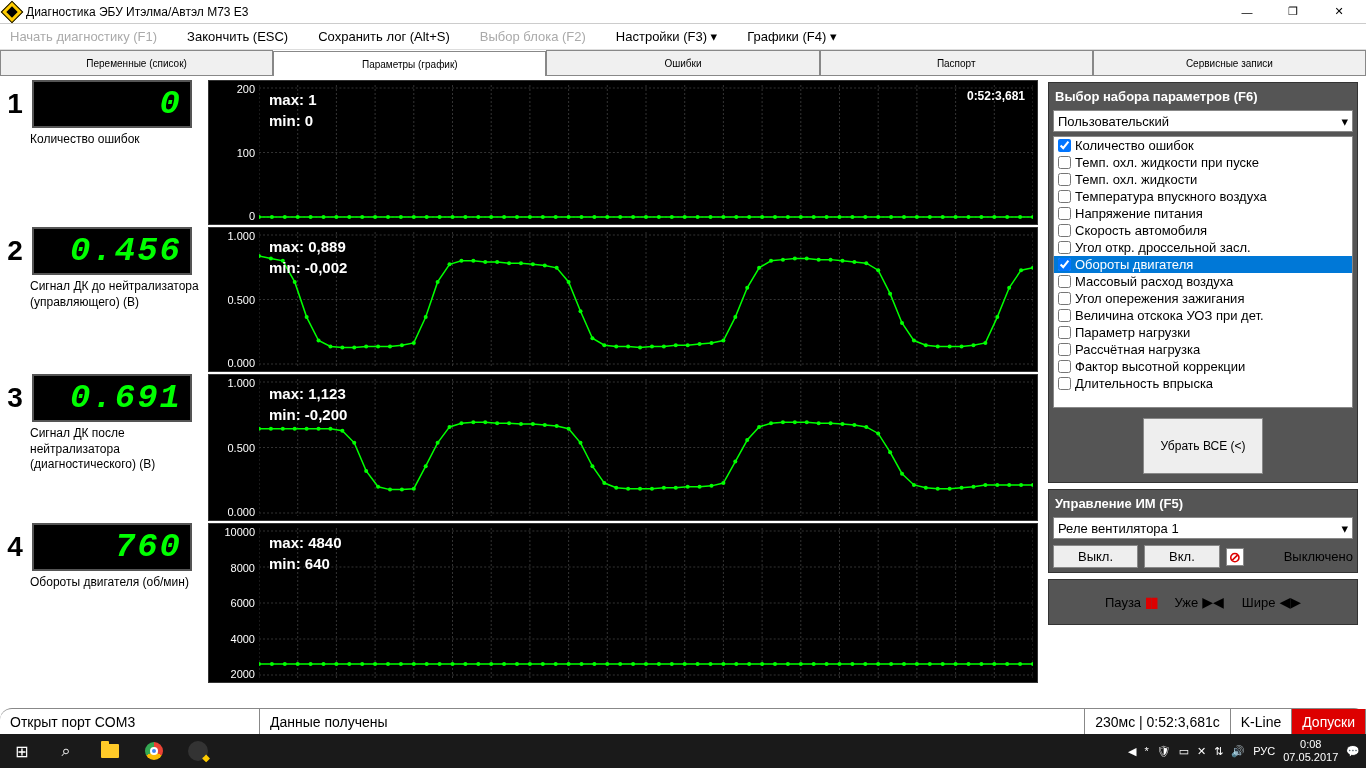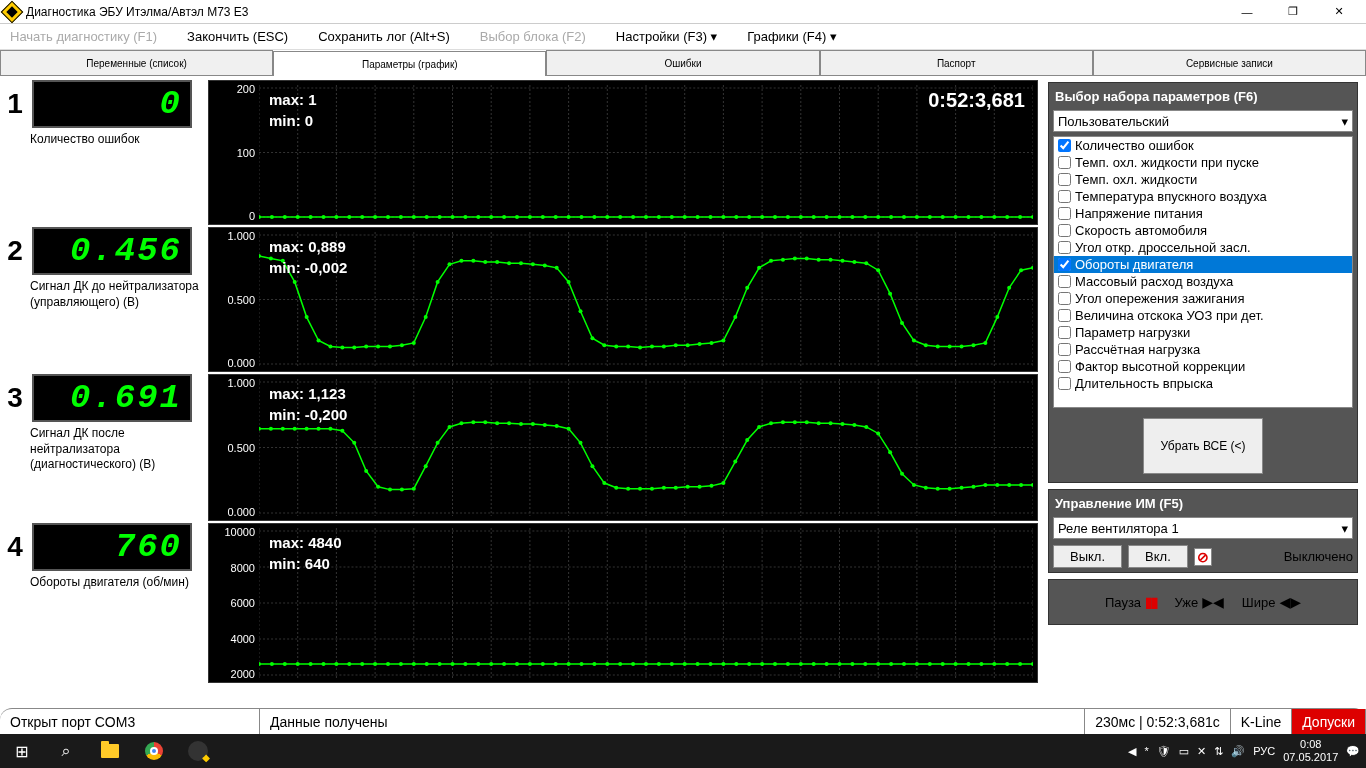--- a/index.html
+++ b/index.html
@@ -27,37 +27,37 @@
 .readout-block { width: 200px; display: flex; flex-direction: column; }
 .readout-top { display: flex; align-items: center; gap: 6px; }
 .row-num { font-size: 28px; font-weight: bold; width: 22px; text-align: center; }
 .lcd { background: #000; border: 2px solid #555; width: 160px; height: 48px; display: flex; align-items: center; justify-content: flex-end; padding-right: 8px; color: #00ff00; font-family: 'Courier New', monospace; font-size: 34px; font-style: italic; font-weight: bold; letter-spacing: 2px; }
 .readout-label { font-size: 12px; margin-top: 4px; padding-left: 26px; line-height: 1.3; }
 
 .chart { flex: 1; background: #000; position: relative; border: 1px solid #333; }
 .chart-yaxis { position: absolute; left: 0; top: 0; bottom: 0; width: 50px; display: flex; flex-direction: column; justify-content: space-between; color: #fff; font-size: 11px; padding: 2px 4px; align-items: flex-end; }
 .chart-area { position: absolute; left: 50px; right: 4px; top: 4px; bottom: 4px; }
 .chart-minmax { position: absolute; top: 8px; left: 60px; color: #fff; font-size: 15px; font-weight: bold; line-height: 1.4; }
-.chart-time { position: absolute; top: 8px; right: 12px; color: #fff; font-size: 20px; font-weight: bold; }
+.chart-time { position: absolute; top: 8px; right: 12px; color: #fff; font-size: 12px; font-weight: bold; }
 svg.plot { width: 100%; height: 100%; }
 .grid-line { stroke: #333; stroke-width: 1; stroke-dasharray: 2 2; }
 .data-line { stroke: #00ff00; stroke-width: 1.5; fill: none; }
 .data-dot { fill: #00ff00; }
 
 .panel { background: #555; border: 1px solid #333; padding: 4px; }
 .panel-title { color: #fff; font-size: 13px; font-weight: bold; margin-bottom: 4px; padding: 2px; }
 .dropdown { width: 100%; height: 22px; background: #fff; border: 1px solid #888; font-size: 13px; padding: 0 4px; display: flex; align-items: center; justify-content: space-between; cursor: pointer; }
 .param-list { background: #fff; height: 272px; overflow-y: scroll; margin-top: 4px; border: 1px solid #888; }
 .param-item { display: flex; align-items: center; padding: 1px 4px; font-size: 13px; gap: 4px; cursor: pointer; }
 .param-item.selected { background: #0078d7; color: #fff; }
 .param-item input { width: 13px; height: 13px; }
 .remove-btn { display: block; margin: 10px auto 4px; padding: 20px 16px; font-size: 12px; background: #eee; border: 1px solid #888; cursor: pointer; }
 
 .im-row { display: flex; gap: 6px; align-items: center; margin-top: 6px; }
-.im-btn { padding: 3px 16px; font-size: 13px; background: #eee; border: 1px solid #888; cursor: pointer; }
+.im-btn { padding: 3px 24px; font-size: 13px; background: #eee; border: 1px solid #888; cursor: pointer; }
 .stop-icon { width: 18px; height: 18px; border: 1px solid #888; display: flex; align-items: center; justify-content: center; cursor: pointer; background: #fff; }
 .stop-icon span { color: #d00; font-weight: bold; font-size: 14px; }
 .im-status { font-size: 13px; margin-left: auto; }
 
 .play-row { display: flex; gap: 18px; align-items: center; justify-content: center; padding: 10px 4px; }
 .play-item { display: flex; align-items: center; gap: 4px; font-size: 13px; cursor: pointer; }
 .pb-icon { font-size: 14px; }
 .pause-icon { color: #d00; letter-spacing: -2px; font-weight: bold; }
 
 .statusbar { position: absolute; bottom: 34px; left: 0; right: 0; height: 26px; border-top: 1px solid #888; display: flex; font-size: 14px; border-radius: 12px; }

